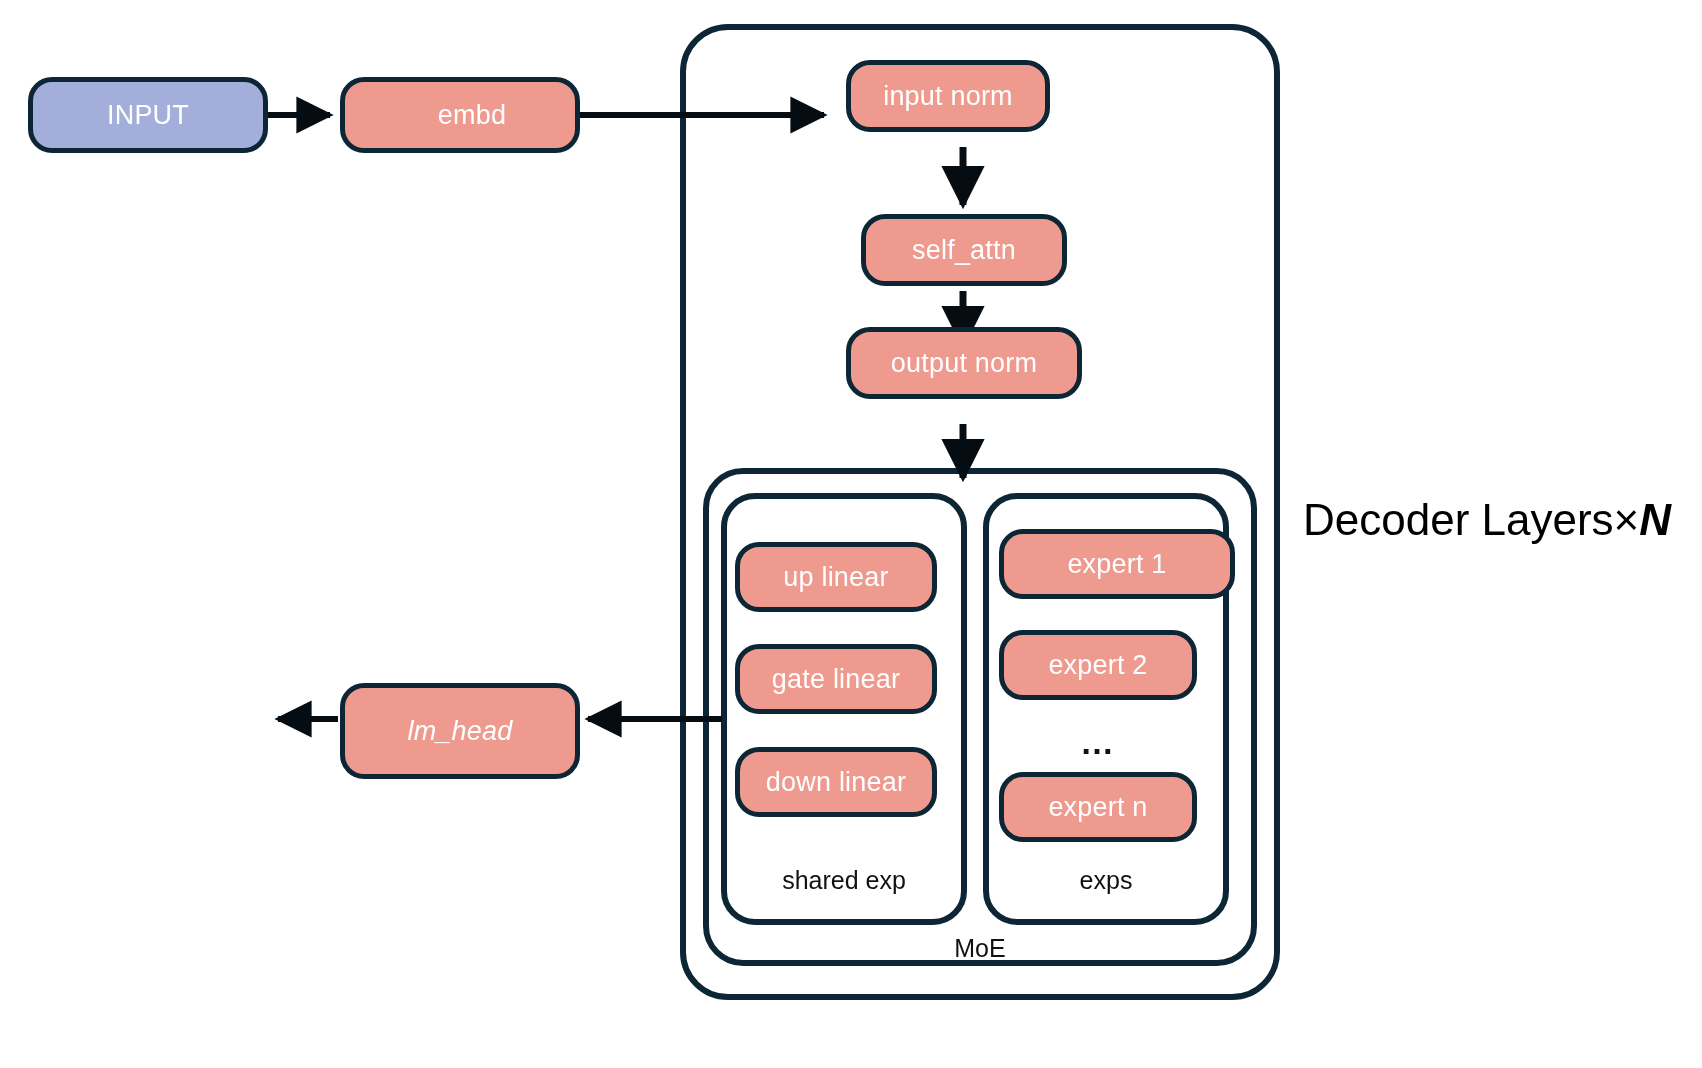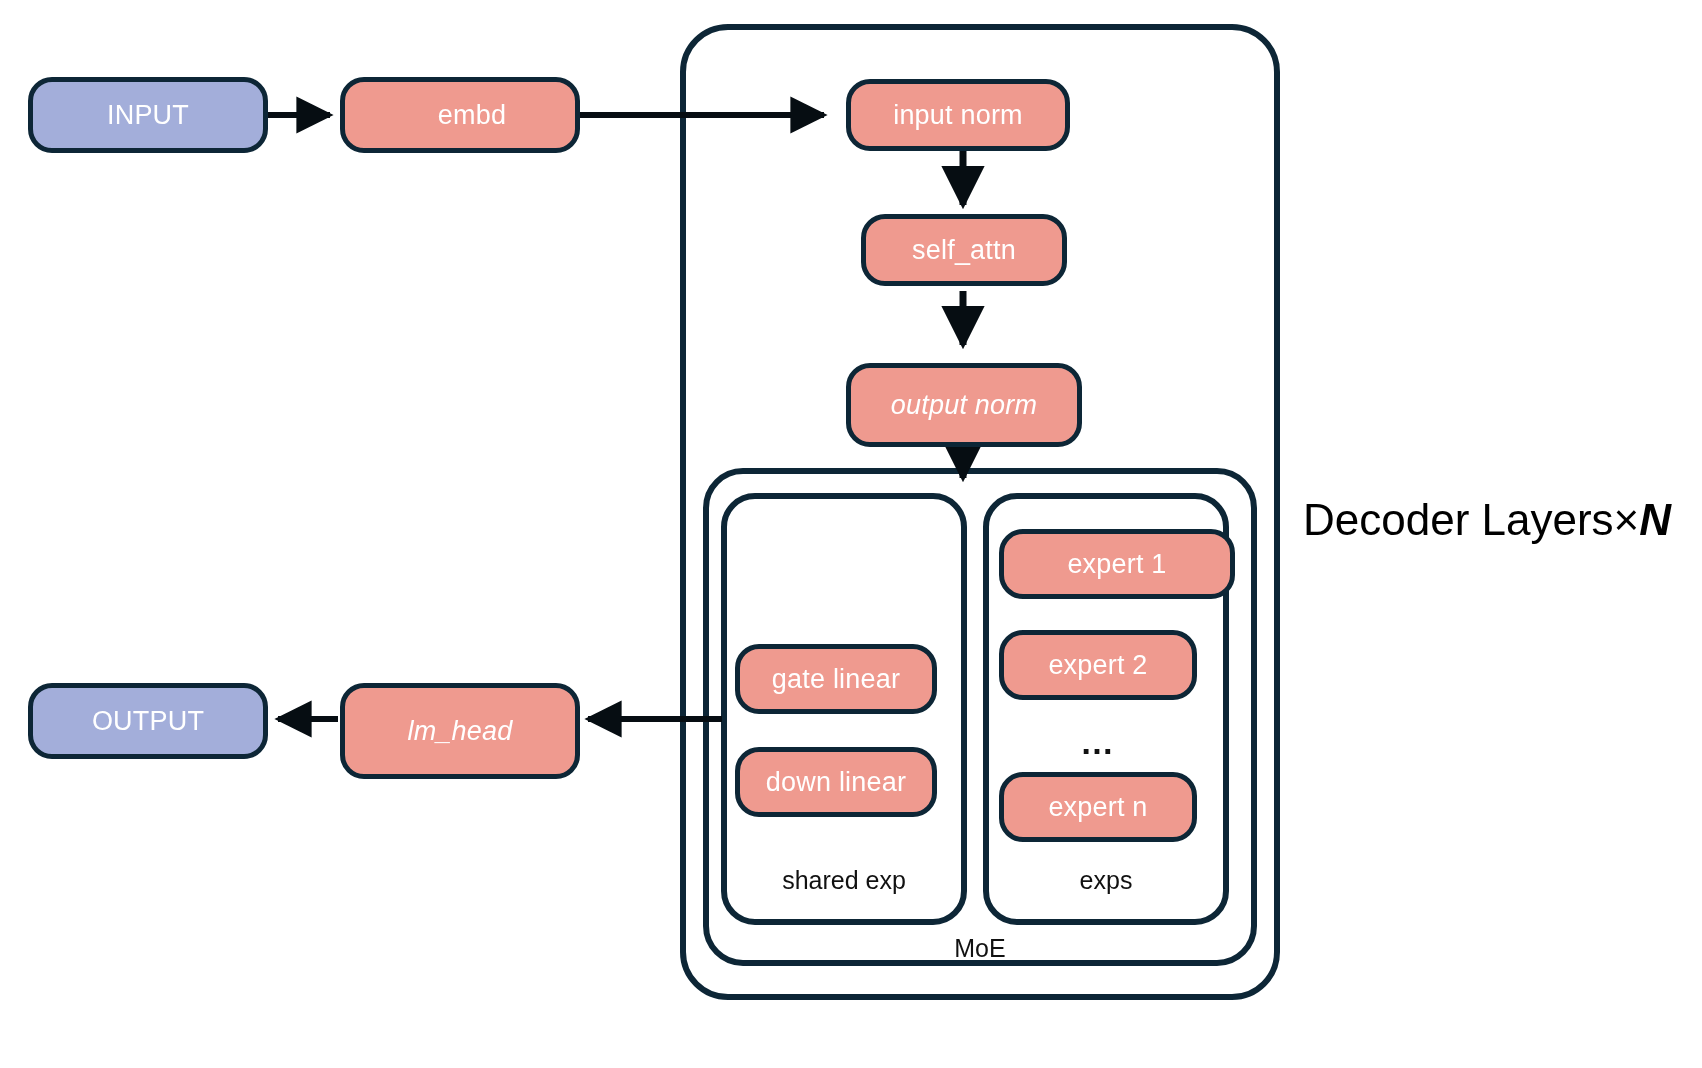--- a/index.html
+++ b/index.html
@@ -119,30 +119,30 @@
 
     <path d="M722,719 L588,719" stroke="#060d12" stroke-width="6" fill="none" marker-end="url(#arrowhead)"></path>
 
     <path d="M338,719 L278,719" stroke="#060d12" stroke-width="6" fill="none" marker-end="url(#arrowhead)"></path>
   </svg>
 
   <div class="node blue" style="left:28px; top:77px; width:240px; height:76px;">INPUT</div>
 
   <div class="node salmon" style="left:340px; top:77px; width:240px; height:76px;padding-left:24px;">embd</div>
 
-  <div class="node salmon" style="left:846px; top:79px; width:224px; height:72px;">input norm</div>
+  <div class="node salmon" style="left:846px; top:60px; width:204px; height:72px;">input norm</div>
 
   <div class="node salmon" style="left:861px; top:214px; width:206px; height:72px;">self_attn</div>
 
-  <div class="node salmon" style="left:846px; top:363px; width:236px; height:84px;font-style:italic;">output norm</div>
+  <div class="node salmon" style="left:846px; top:327px; width:236px; height:72px;">output norm</div>
 
   <div class="node salmon" style="left:340px; top:683px; width:240px; height:96px;font-style:italic;">lm_head</div>
 
-  <div class="node blue" style="left:28px; top:683px; width:240px; height:76px;">OUTPUT</div>
 
+  <div class="node salmon" style="left:735px; top:542px; width:202px; height:70px;">up linear</div>
 
   <div class="node salmon" style="left:735px; top:644px; width:202px; height:70px;">gate linear</div>
 
   <div class="node salmon" style="left:735px; top:747px; width:202px; height:70px;">down linear</div>
 
   <div class="group-label" style="left:721px; top:868px; width:246px;">shared exp</div>
 
   <div class="node salmon" style="left:999px; top:529px; width:236px; height:70px;">expert 1</div>
 
   <div class="node salmon" style="left:999px; top:630px; width:198px; height:70px;">expert 2</div>

